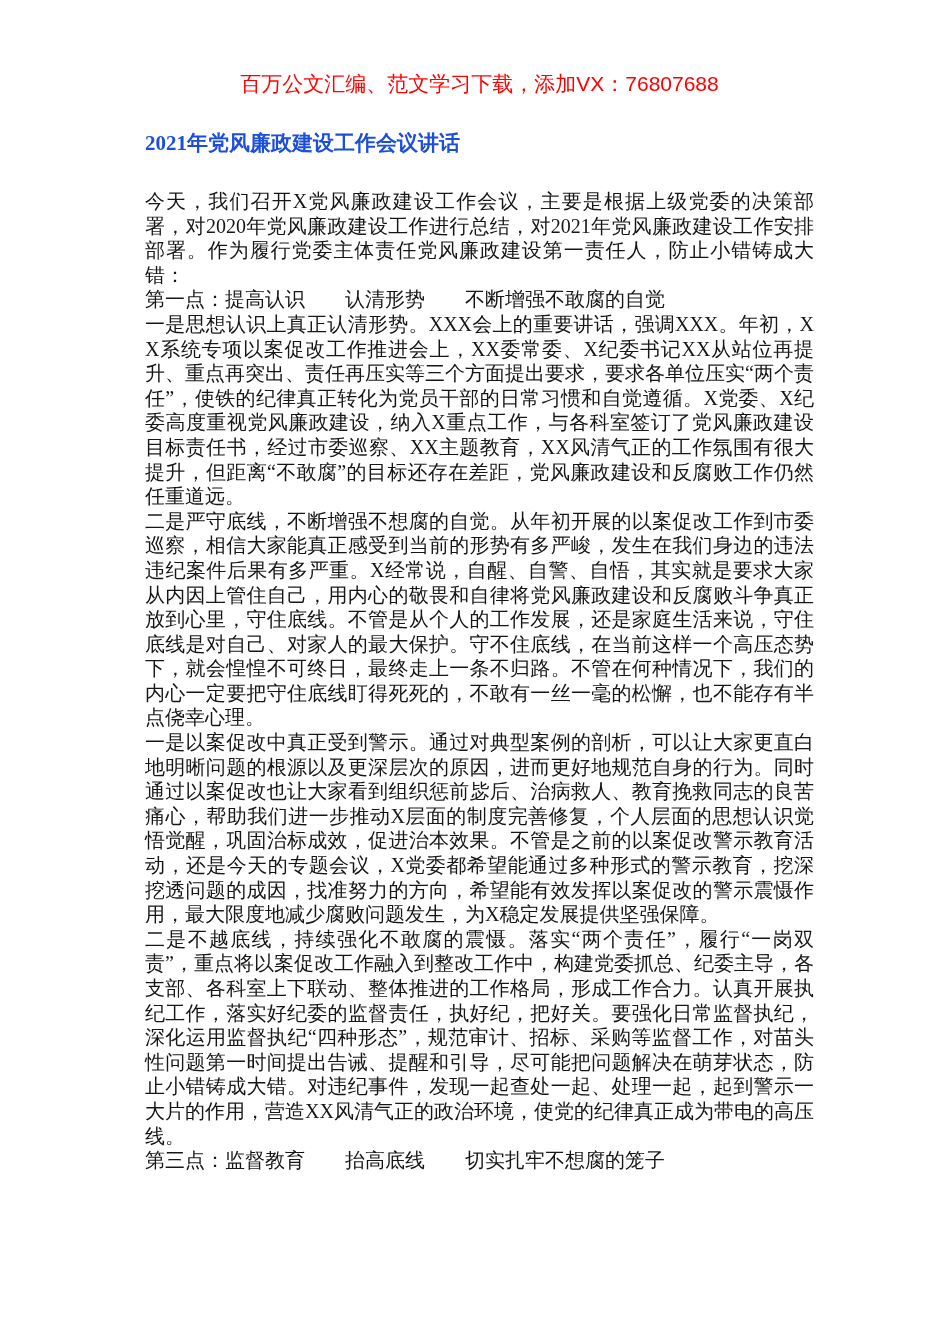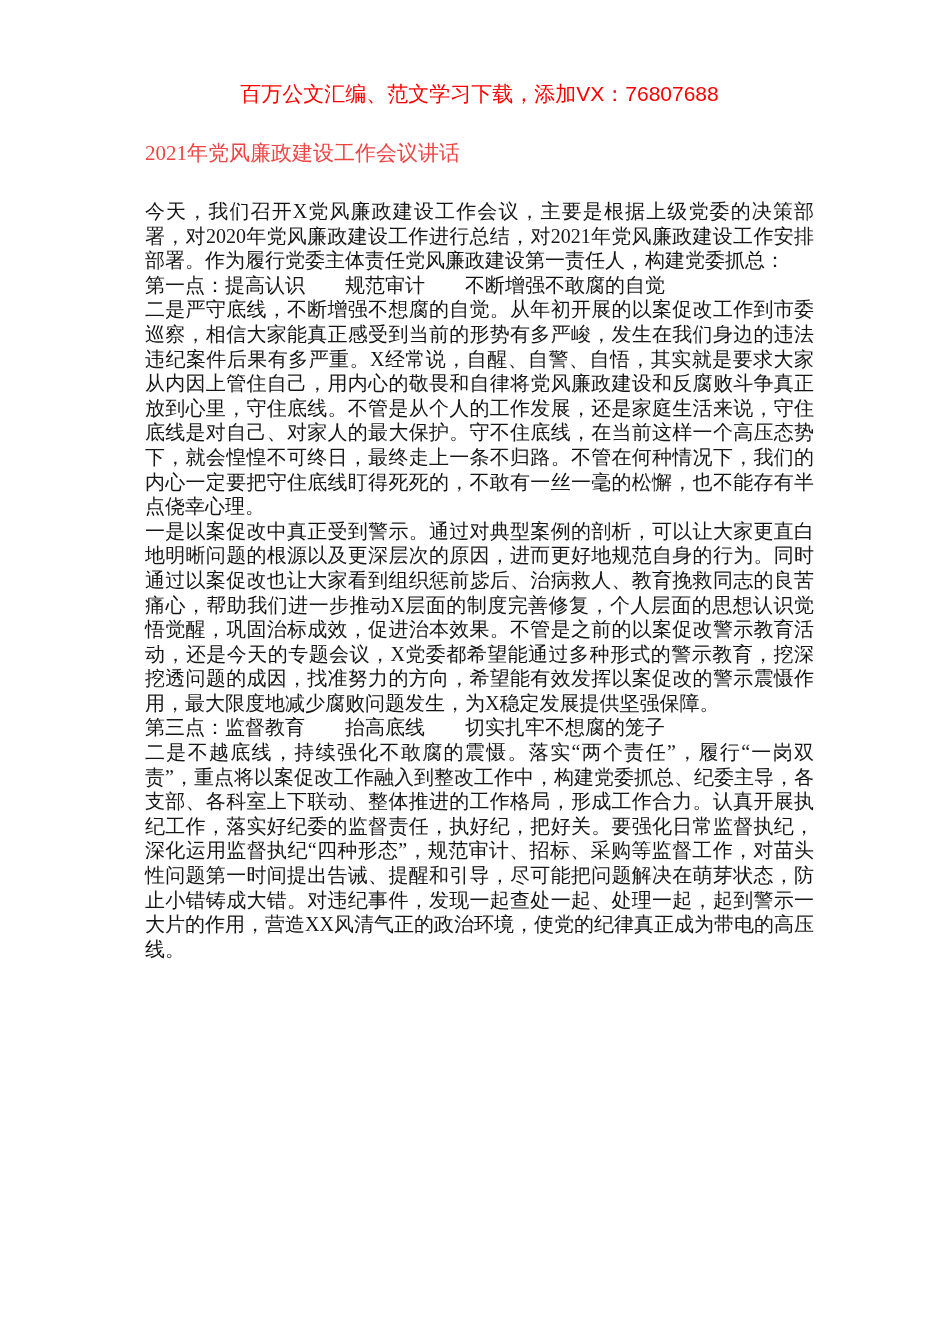--- a/index.html
+++ b/index.html
@@ -20,29 +20,29 @@
     background: #ffffff;
     overflow: hidden;
   }
   .notice {
     font-family: "Liberation Sans", sans-serif;
     color: #ff0000;
     font-size: 21px;
     line-height: 28px;
     text-align: center;
     white-space: nowrap;
-    margin: 14px 0 31px 0;
+    margin: 4px 0 31px 0;
     font-weight: 500;
   }
   .doc-title {
     font-family: "Liberation Serif", serif;
     font-size: 21px;
     line-height: 28px;
-    font-weight: normal;
-    color: #ef4444;
+    font-weight: bold;
+    color: #1d4ed8;
     margin: 0 0 32px 0;
   }
   .doc-body {
     color: #161616;
   }
   .doc-body .para {
     font-size: 20px;
     line-height: 24.6px;
     text-align: justify;
     text-justify: inter-ideograph;
@@ -50,20 +50,21 @@
     word-break: break-all;
   }
 </style>
 </head>
 <body>
 
 <div class="page">
   <div class="notice" style="color: rgb(255, 0, 0);">百万公文汇编、范文学习下载，添加VX：76807688</div>
   <h1 class="doc-title">2021年党风廉政建设工作会议讲话</h1>
   <div class="doc-body" id="doc-body">
-      <div class="para body">今天，我们召开X党风廉政建设工作会议，主要是根据上级党委的决策部署，对2020年党风廉政建设工作进行总结，对2021年党风廉政建设工作安排部署。作为履行党委主体责任党风廉政建设第一责任人，构建党委抓总：</div>
-      <div class="para heading">第一点：提高认识　　规范审计　　不断增强不敢腐的自觉</div>
+      <div class="para body">今天，我们召开X党风廉政建设工作会议，主要是根据上级党委的决策部署，对2020年党风廉政建设工作进行总结，对2021年党风廉政建设工作安排部署。作为履行党委主体责任党风廉政建设第一责任人，防止小错铸成大错：</div>
+      <div class="para heading">第一点：提高认识　　认清形势　　不断增强不敢腐的自觉</div>
+      <div class="para body">一是思想认识上真正认清形势。XXX会上的重要讲话，强调XXX。年初，XX系统专项以案促改工作推进会上，XX委常委、X纪委书记XX从站位再提升、重点再突出、责任再压实等三个方面提出要求，要求各单位压实“两个责任”，使铁的纪律真正转化为党员干部的日常习惯和自觉遵循。X党委、X纪委高度重视党风廉政建设，纳入X重点工作，与各科室签订了党风廉政建设目标责任书，经过市委巡察、XX主题教育，XX风清气正的工作氛围有很大提升，但距离“不敢腐”的目标还存在差距，党风廉政建设和反腐败工作仍然任重道远。</div>
       <div class="para body">二是严守底线，不断增强不想腐的自觉。从年初开展的以案促改工作到市委巡察，相信大家能真正感受到当前的形势有多严峻，发生在我们身边的违法违纪案件后果有多严重。X经常说，自醒、自警、自悟，其实就是要求大家从内因上管住自己，用内心的敬畏和自律将党风廉政建设和反腐败斗争真正放到心里，守住底线。不管是从个人的工作发展，还是家庭生活来说，守住底线是对自己、对家人的最大保护。守不住底线，在当前这样一个高压态势下，就会惶惶不可终日，最终走上一条不归路。不管在何种情况下，我们的内心一定要把守住底线盯得死死的，不敢有一丝一毫的松懈，也不能存有半点侥幸心理。</div>
       <div class="para body">一是以案促改中真正受到警示。通过对典型案例的剖析，可以让大家更直白地明晰问题的根源以及更深层次的原因，进而更好地规范自身的行为。同时通过以案促改也让大家看到组织惩前毖后、治病救人、教育挽救同志的良苦痛心，帮助我们进一步推动X层面的制度完善修复，个人层面的思想认识觉悟觉醒，巩固治标成效，促进治本效果。不管是之前的以案促改警示教育活动，还是今天的专题会议，X党委都希望能通过多种形式的警示教育，挖深挖透问题的成因，找准努力的方向，希望能有效发挥以案促改的警示震慑作用，最大限度地减少腐败问题发生，为X稳定发展提供坚强保障。</div>
+      <div class="para body">二是不越底线，持续强化不敢腐的震慑。落实“两个责任”，履行“一岗双责”，重点将以案促改工作融入到整改工作中，构建党委抓总、纪委主导，各支部、各科室上下联动、整体推进的工作格局，形成工作合力。认真开展执纪工作，落实好纪委的监督责任，执好纪，把好关。要强化日常监督执纪，深化运用监督执纪“四种形态”，规范审计、招标、采购等监督工作，对苗头性问题第一时间提出告诫、提醒和引导，尽可能把问题解决在萌芽状态，防止小错铸成大错。对违纪事件，发现一起查处一起、处理一起，起到警示一大片的作用，营造XX风清气正的政治环境，使党的纪律真正成为带电的高压线。</div>
       <div class="para heading">第三点：监督教育　　抬高底线　　切实扎牢不想腐的笼子</div>
-      <div class="para body">二是不越底线，持续强化不敢腐的震慑。落实“两个责任”，履行“一岗双责”，重点将以案促改工作融入到整改工作中，构建党委抓总、纪委主导，各支部、各科室上下联动、整体推进的工作格局，形成工作合力。认真开展执纪工作，落实好纪委的监督责任，执好纪，把好关。要强化日常监督执纪，深化运用监督执纪“四种形态”，规范审计、招标、采购等监督工作，对苗头性问题第一时间提出告诫、提醒和引导，尽可能把问题解决在萌芽状态，防止小错铸成大错。对违纪事件，发现一起查处一起、处理一起，起到警示一大片的作用，营造XX风清气正的政治环境，使党的纪律真正成为带电的高压线。</div>
     </div>
 </div>
 
 </body></html>

